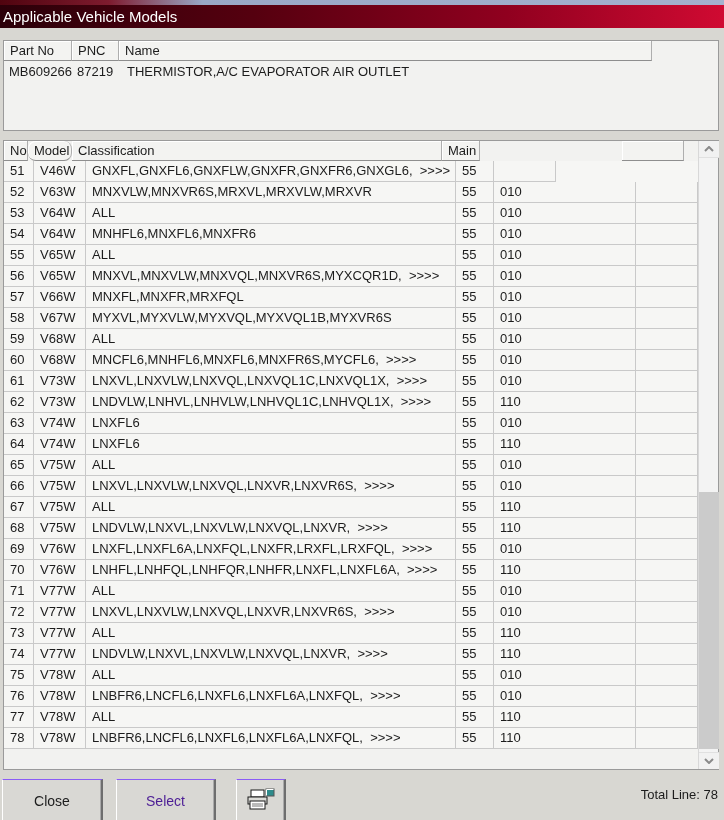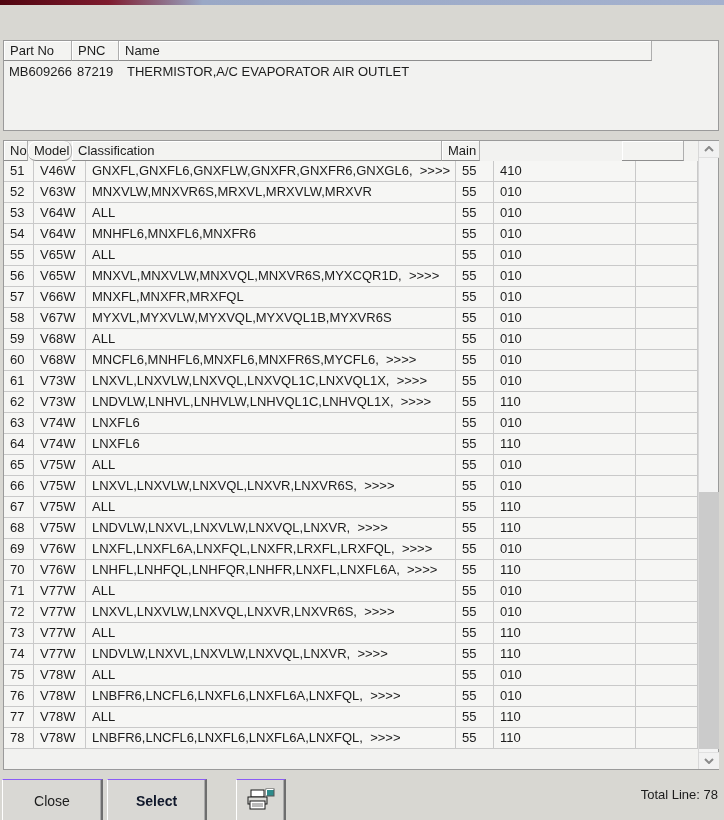--- a/index.html
+++ b/index.html
@@ -47,30 +47,33 @@
   #sb-thumb { position:absolute; left:0; top:351px; width:20px; height:257px; background:#cbcbcb; }
   .chev { stroke:#8a8a8a; stroke-width:2; fill:none; }
 
   
   #footer { position:absolute; left:0; top:770px; width:724px; height:50px; background:#d8d7d2; }
   .btn { position:absolute; top:9px; height:41px; background:#d9d8d4; font-size:14px;
     border-top:1px solid #8b5cf6; border-left:1px solid #ffffff;
     border-right:2px solid #6e6e6e; border-bottom:none;
     box-shadow:inset -1px 0 0 #aaaaaa; text-align:center; padding-top:13px; cursor:default; }
   #close-btn { left:2px; width:101px; }
-  #select-btn { left:107px; width:100px; color:#0f172a;font-weight:bold; }
+  #select-btn { left:116px; width:100px; color:#4c1d95; }
   #print-btn { left:236px; width:50px; padding-top:8px; }
   #total-line { position:absolute; right:6px; top:17px; font-size:13px; }
 </style>
 </head>
 <body>
 
 <div id="dialog">
 
   <div class="top-strip"></div>
+  <div class="titlebar">
+    <span>Applicable Vehicle Models</span>
+  </div>
 
   <div class="tbl" id="part-table">
     <div class="hdr-row">
       <div class="hdr-cell" style="width:68px">Part No</div>
       <div class="hdr-cell" style="width:47px">PNC</div>
       <div class="hdr-cell" style="width:533px">Name</div>
     </div>
     <div class="part-row">
       <div class="cell" style="width:68px;  padding-left:5px;">MB609266</div>
       <div class="cell" style="width:47px;  padding-left:5px;">87219</div>
@@ -87,21 +90,20 @@
       <div class="hdr-cell h-sub">Sub</div>
       <div class="hdr-cell h-blank"></div>
     </div>
 
     <div id="rows">
       <div class="row">
         <div class="cell c-no">51</div>
         <div class="cell c-model">V46W</div>
         <div class="cell c-class">GNXFL,GNXFL6,GNXFLW,GNXFR,GNXFR6,GNXGL6,  &gt;&gt;&gt;&gt;</div>
         <div class="cell c-main">55</div>
-        <div class="cell c-sub">410</div>
         <div class="cell c-blank"></div>
       </div>
 
       <div class="row">
         <div class="cell c-no">52</div>
         <div class="cell c-model">V63W</div>
         <div class="cell c-class">MNXVLW,MNXVR6S,MRXVL,MRXVLW,MRXVR</div>
         <div class="cell c-main">55</div>
         <div class="cell c-sub">010</div>
         <div class="cell c-blank"></div>

